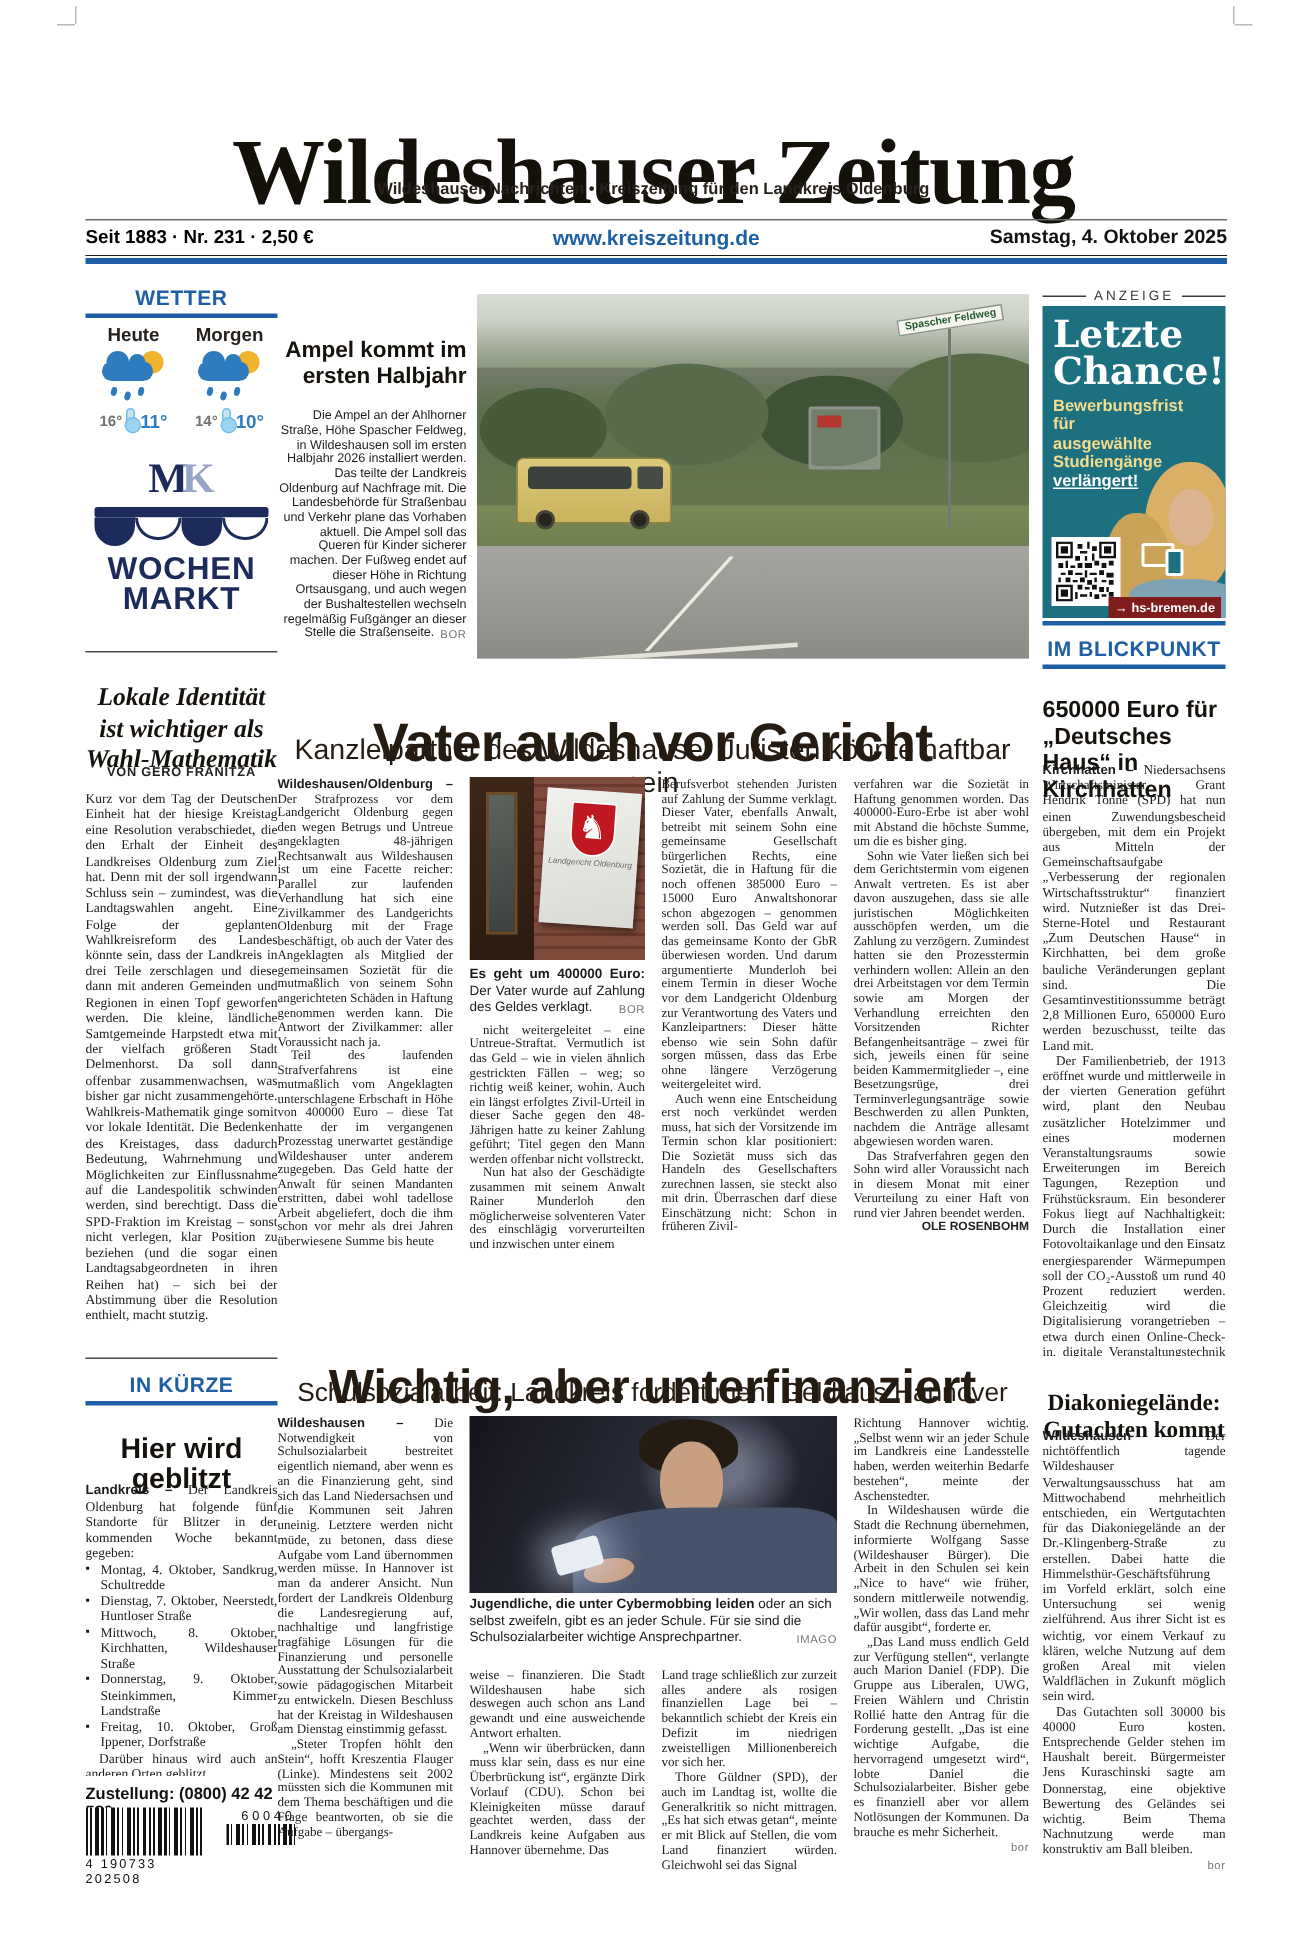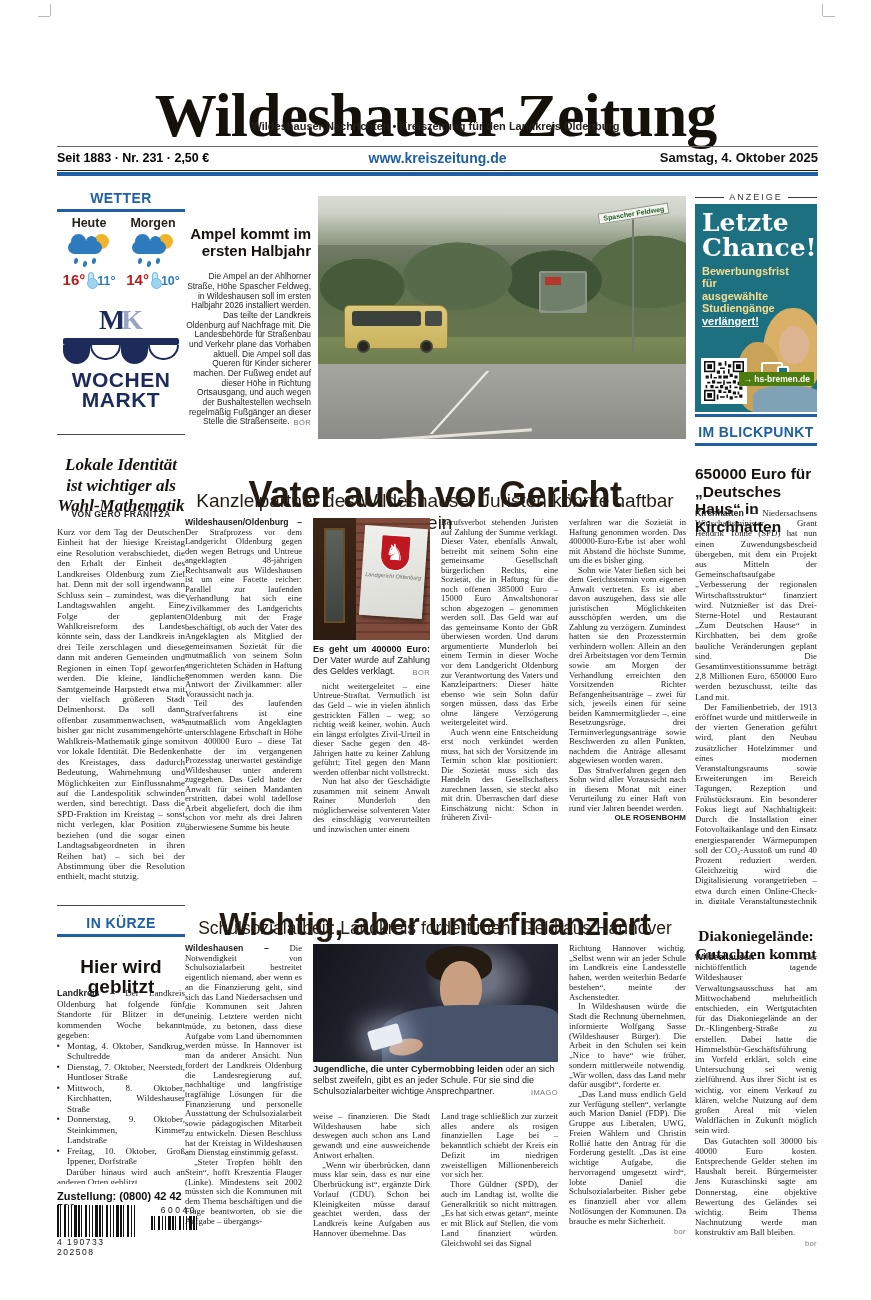--- a/index.html
+++ b/index.html
@@ -44,21 +44,21 @@
   .wcell{flex:1;text-align:center;}
   .wlabel{font-family:"Liberation Sans",sans-serif;font-weight:700;font-size:12.5px;color:#26211c;}
   .wicon{position:relative;width:46px;height:36px;margin:4px auto 0;}
   .wsun{position:absolute;right:3px;top:0;width:15px;height:15px;border-radius:50%;background:#f0b32b;}
   .wcloud{position:absolute;left:2px;top:7px;width:34px;height:13px;background:#2e7cbe;border-radius:8px;}
   .wcloud:before{content:"";position:absolute;left:3px;top:-7px;width:15px;height:15px;border-radius:50%;background:#2e7cbe;}
   .wcloud:after{content:"";position:absolute;right:5px;top:-5px;width:11px;height:11px;border-radius:50%;background:#2e7cbe;}
   .wdrop{position:absolute;width:4px;height:6px;background:#2e7cbe;
     border-radius:50% 50% 55% 55%;transform:rotate(14deg);}
   .wtemps{display:flex;align-items:flex-end;justify-content:center;gap:2px;margin-top:2px;font-family:"Liberation Sans",sans-serif;font-weight:700;}
-  .thi{font-size:15px;color:#b91c1c;line-height:1;}
+  .thi{font-size:10px;color:#737373;line-height:1;}
   .tlo{font-size:12.5px;color:#2e7cbe;line-height:1;}
   .thermo{width:6px;height:15px;background:#c3e5f6;border:1px solid #74bfe6;border-radius:3px;position:relative;margin:0 1px;}
   .thermo:after{content:"";position:absolute;left:-2px;bottom:-3px;width:9px;height:9px;border-radius:50%;background:#9ed4ef;border:1px solid #74bfe6;}
 
   .market{position:absolute;left:57px;width:128px;top:306px;text-align:center;}
   .mk{font-family:"Liberation Serif",serif;font-weight:700;font-size:28px;line-height:1;color:#1d2b5b;}
   .mk .k{color:#98a4c6;margin-left:-4px;}
   .awning-bar{width:116px;height:7px;background:#1d2b5b;margin:4px auto 0;border-radius:2px;}
   .awning{display:flex;width:116px;margin:0 auto;}
   .sc{flex:1;height:19px;border-radius:0 0 999px 999px;}
@@ -186,21 +186,21 @@
     text-decoration:underline;padding:1px 0 0 7px;}
   .ad-people{position:absolute;right:-6px;bottom:0;width:86px;height:118px;}
   .hair1{position:absolute;right:2px;bottom:18px;width:58px;height:86px;background:#d9b066;border-radius:50% 45% 40% 45%;}
   .face1{position:absolute;right:14px;bottom:48px;width:30px;height:38px;background:#dcb491;border-radius:50%;}
   .hair2{position:absolute;left:0;bottom:0;width:44px;height:70px;background:#caa258;border-radius:45% 50% 40% 40%;}
   .shoulder{position:absolute;right:0;bottom:0;width:70px;height:26px;background:#7fa3b5;border-radius:40% 40% 0 0;}
   .ad-qr{position:absolute;left:6px;bottom:8px;width:46px;height:46px;background:#fff;padding:3px;}
   .ad-qr svg{display:block;width:100%;height:100%;}
   .ad-device{position:absolute;right:34px;bottom:34px;width:22px;height:16px;border:2px solid #fff;border-radius:2px;}
   .ad-device:after{content:"";position:absolute;right:-8px;top:2px;width:8px;height:14px;border:2px solid #fff;border-radius:2px;background:#1d7080;}
-  .ad-link{position:absolute;right:3px;bottom:26px;background:#4d7c0f;color:#fff;
+  .ad-link{position:absolute;right:3px;bottom:0;background:#7f1d1d;color:#fff;
     font-family:"Liberation Sans",sans-serif;font-weight:700;font-size:8.5px;padding:2px 4px;}
   .ad-rule{position:absolute;left:695px;width:122px;top:414px;height:3px;background:#1f5fa5;}
 
   .blick-head{position:absolute;left:695px;width:122px;top:424px;}
   .b1-head{position:absolute;left:695px;width:122px;top:452px;text-align:left;
     font-family:"Liberation Sans",sans-serif;font-weight:700;font-size:15.5px;line-height:1.14;color:#15110c;}
   .b1-body{position:absolute;left:695px;width:122px;top:508px;height:396px;overflow:hidden;
     font-size:8.8px;line-height:1.16;}
   .b2-head{position:absolute;left:695px;width:122px;top:914px;text-align:center;
     font-family:Liberation Serif, serif;font-weight:700;font-size:15.5px;line-height:1.14;color:#15110c;}

